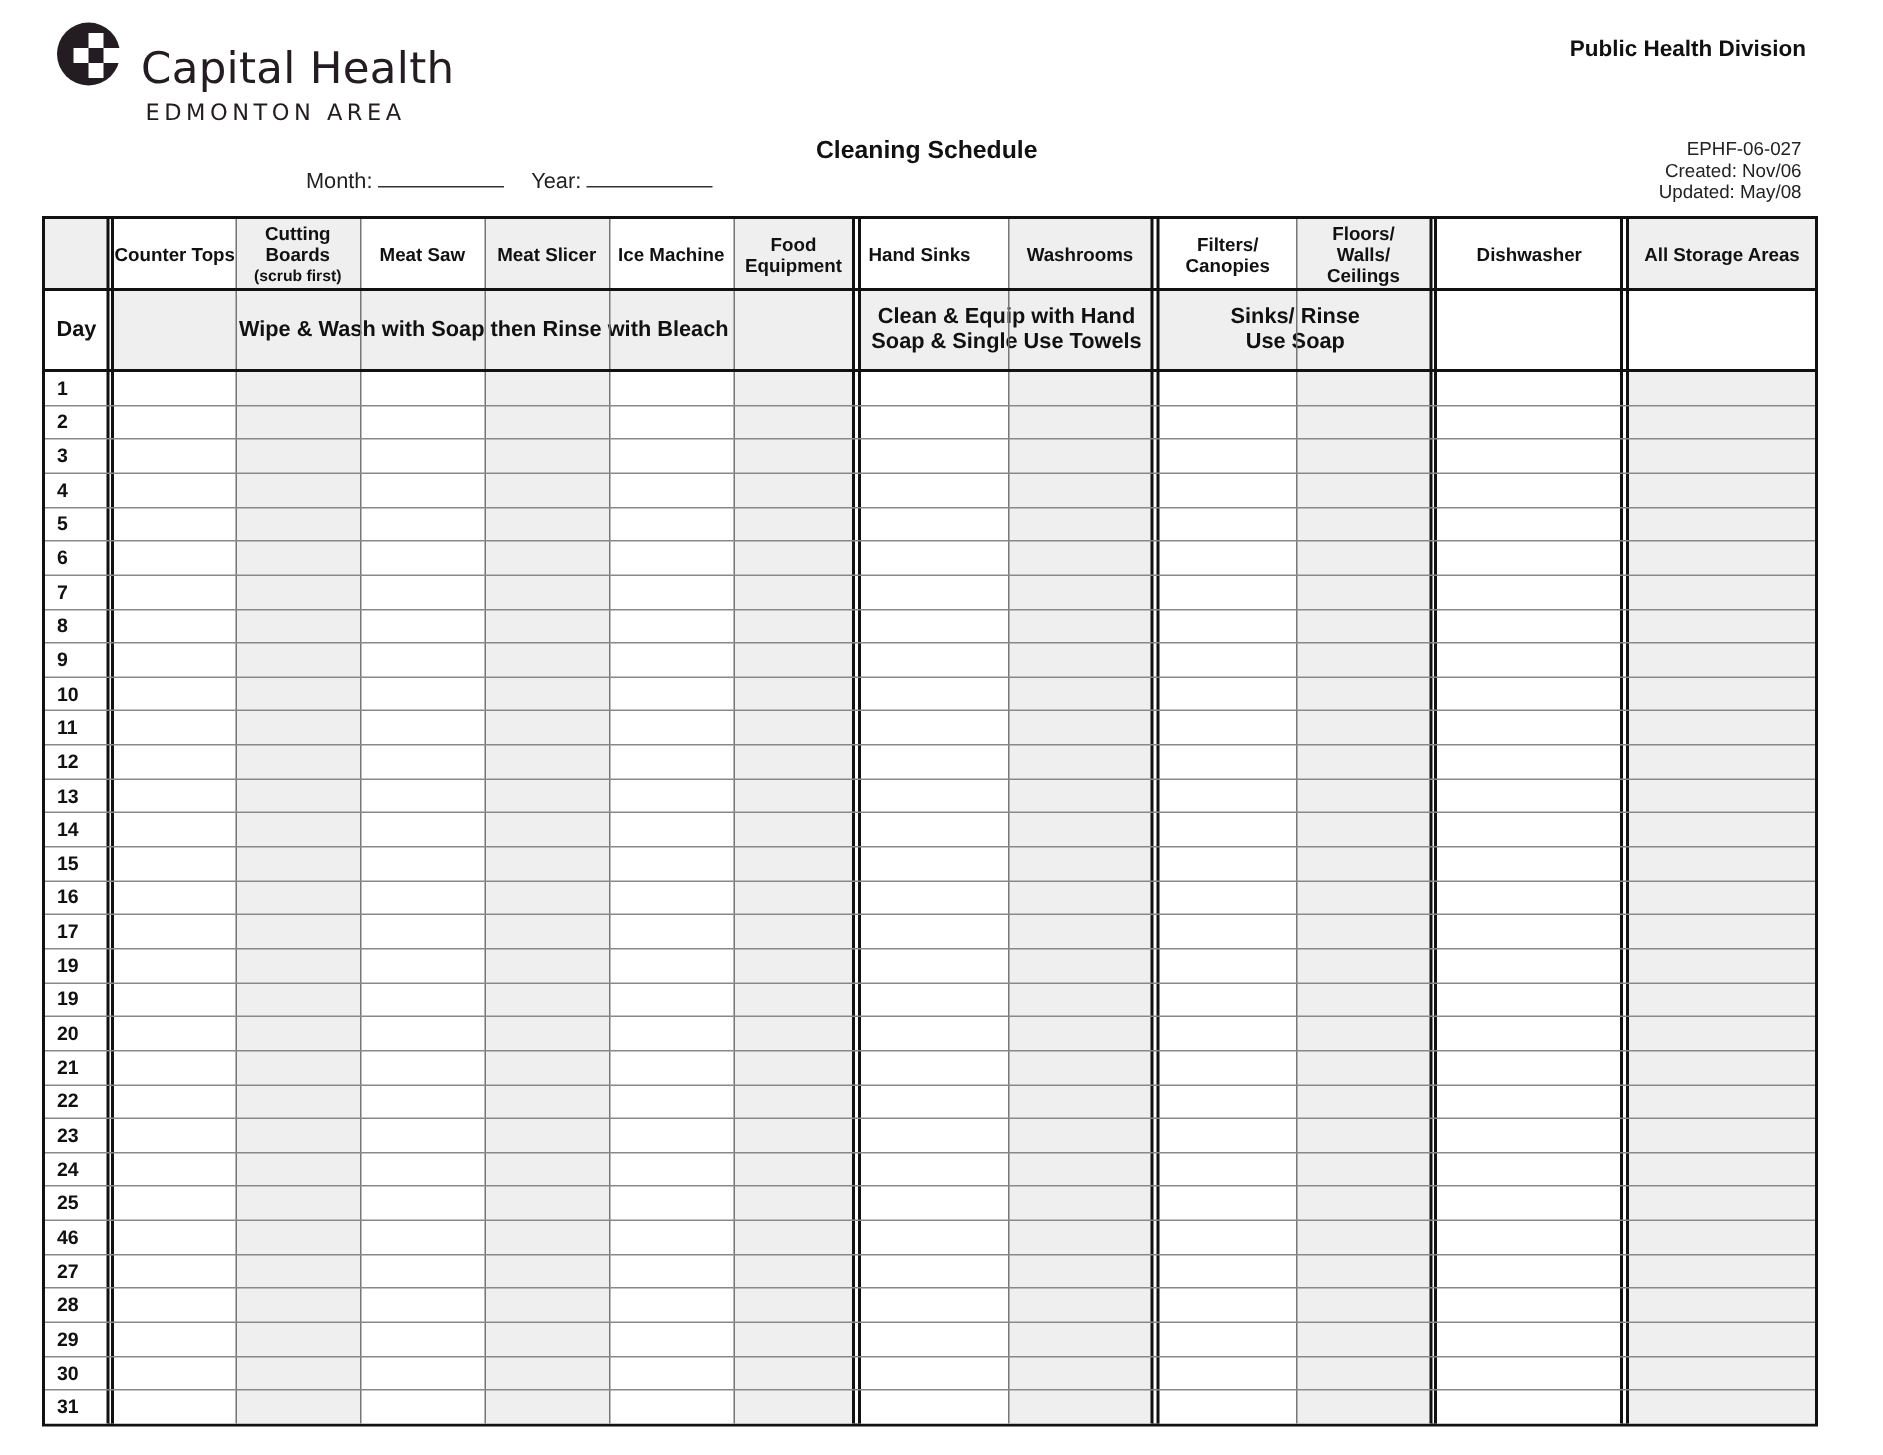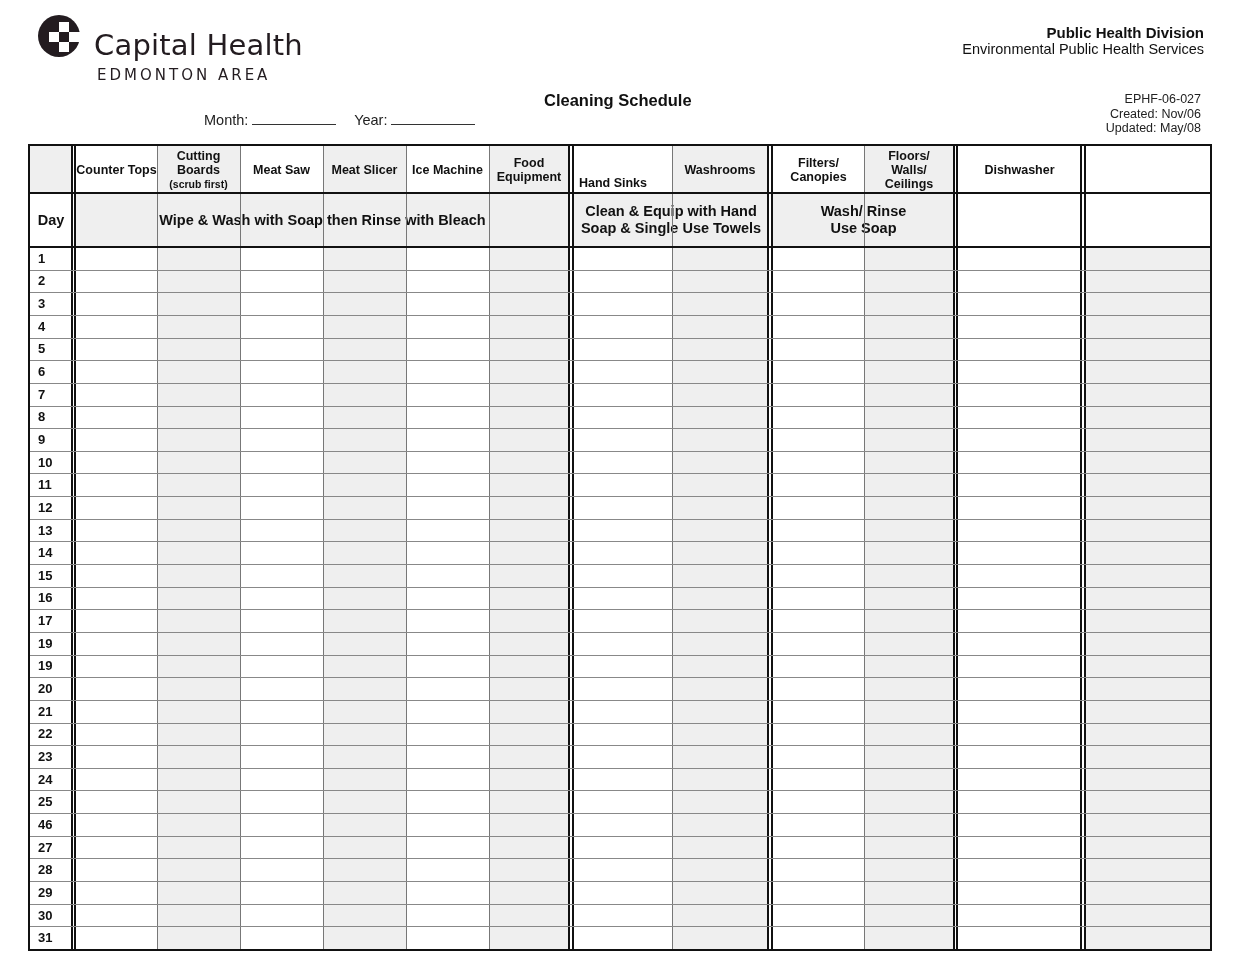--- a/index.html
+++ b/index.html
@@ -42,21 +42,20 @@
     <rect x="12" y="18" width="10" height="10" fill="#fff"></rect>
     <rect x="32" y="18" width="12" height="10" fill="#fff"></rect>
     <rect x="22" y="28" width="10" height="10" fill="#fff"></rect>
   </svg>
 </div>
 <div class="abs logo-name">Capital Health</div>
 <div class="abs logo-sub">EDMONTON AREA</div>
 
 <div class="abs hdr-right">
   <div class="div-name">Public Health Division</div>
-  <div>Environmental Public Health Services</div>
 </div>
 <div class="abs form-meta">
   <div>EPHF-06-027</div>
   <div>Created: Nov/06</div>
   <div>Updated: May/08</div>
 </div>
 
 <div class="abs title">Cleaning Schedule</div>
 <div class="abs month-year">
   <span>Month:</span><span class="blank"></span>
@@ -77,38 +76,41 @@
     </div>
     <div class="cell gray h1" style="left: 293px; top: 0px; width: 83px; height: 47px;">
       <span>Meat Slicer</span>
     </div>
     <div class="cell white h1" style="left: 376px; top: 0px; width: 83px; height: 47px;">
       <span>Ice Machine</span>
     </div>
     <div class="cell gray h1" style="left: 459px; top: 0px; width: 80px; height: 47px;">
       <span>Food Equipment</span>
     </div>
-    <div class="cell white h1" style="left: 544px; top: 13px; width: 78px; height: 47px;">
+    <div class="cell white h1" style="left: 544px; top: 0px; width: 78px; height: 47px;">
       <span>Hand Sinks</span>
     </div>
     <div class="cell gray h1" style="left: 642px; top: 0px; width: 96px; height: 47px;">
       <span>Washrooms</span>
     </div>
     <div class="cell white h1" style="left: 743px; top: 0px; width: 91px; height: 47px;">
       <span style="display: block; max-width: 77px;">Filters/ Canopies</span>
     </div>
     <div class="cell gray h1" style="left: 834px; top: 0px; width: 90px; height: 47px;">
       <span style="display: block; max-width: 76px;">Floors/ Walls/ Ceilings</span>
     </div>
     <div class="cell white h1" style="left: 928px; top: 0px; width: 123px; height: 47px;">
       <span>Dishwasher</span>
     </div>
+    <div class="cell gray h1" style="left: 1056px; top: 0px; width: 124px; height: 47px;">
+      <span>All Storage Areas</span>
+    </div>
     <div class="cell gray h2" style="left: 46px; top: 47px; width: 493px; height: 54px; padding: 0px 6px;">Wipe &amp; Wash with Soap then Rinse with Bleach</div>
     <div class="cell gray h2" style="left: 544px; top: 47px; width: 194px; height: 54px; padding: 0px 6px;">Clean &amp; Equip with Hand Soap &amp; Single Use Towels</div>
-    <div class="cell gray h2" style="left: 743px; top: 47px; width: 181px; height: 54px; padding: 0px 40px;">Wash/ Rinse Use Soap</div>
+    <div class="cell gray h2" style="left: 743px; top: 47px; width: 181px; height: 54px; padding: 0px 40px;">Sinks/ Rinse Use Soap</div>
     <div class="cell white day-num" style="left: 0px; top: 101px; width: 42px; height: 22.6452px;">1</div>
     <div class="cell white" style="left: 46px; top: 101px; width: 81px; height: 22.6452px;"></div>
     <div class="cell gray" style="left: 127px; top: 101px; width: 83px; height: 22.6452px;"></div>
     <div class="cell white" style="left: 210px; top: 101px; width: 83px; height: 22.6452px;"></div>
     <div class="cell gray" style="left: 293px; top: 101px; width: 83px; height: 22.6452px;"></div>
     <div class="cell white" style="left: 376px; top: 101px; width: 83px; height: 22.6452px;"></div>
     <div class="cell gray" style="left: 459px; top: 101px; width: 80px; height: 22.6452px;"></div>
     <div class="cell white" style="left: 544px; top: 101px; width: 98px; height: 22.6452px;"></div>
     <div class="cell gray" style="left: 642px; top: 101px; width: 96px; height: 22.6452px;"></div>
     <div class="cell white" style="left: 743px; top: 101px; width: 91px; height: 22.6452px;"></div>

